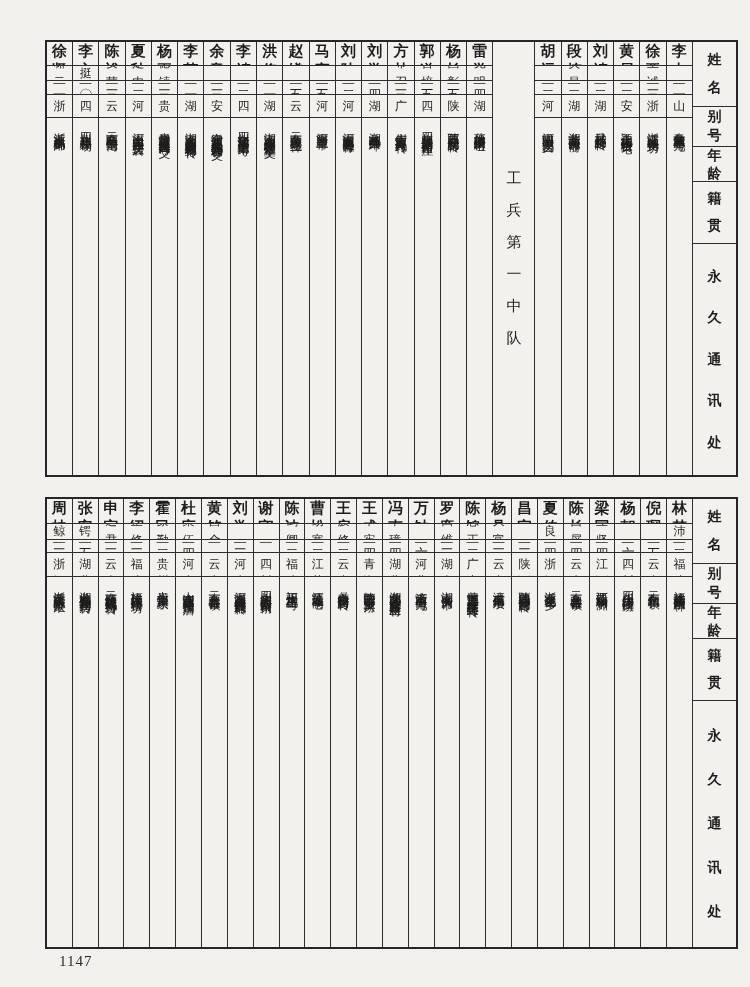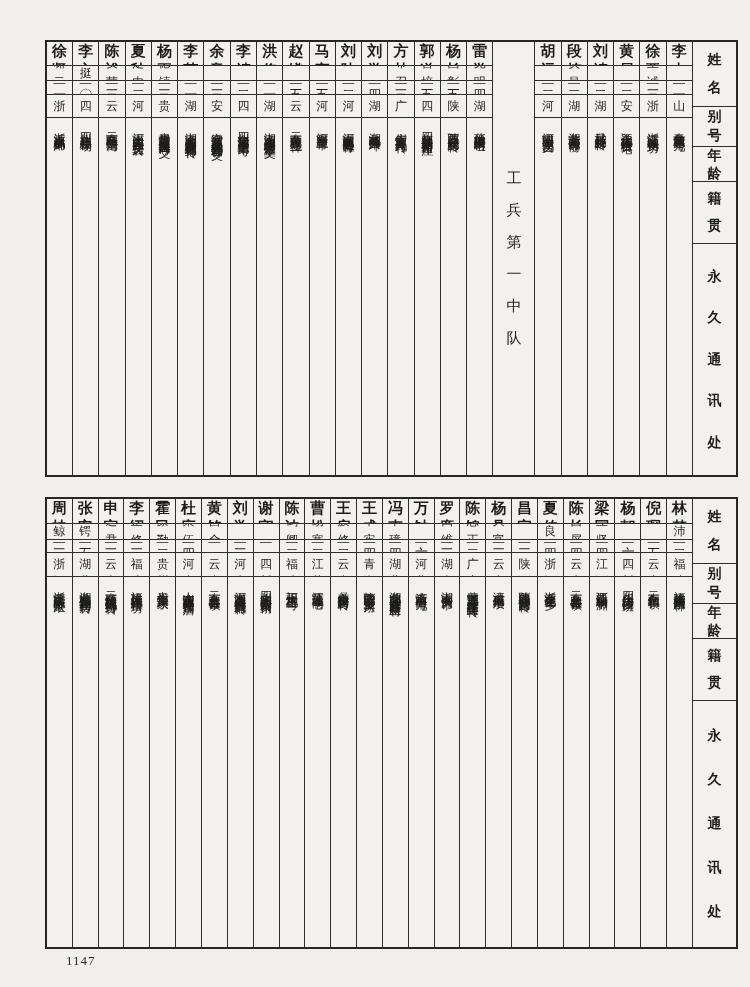--- a/index.html
+++ b/index.html
@@ -53,22 +53,22 @@
     writing-mode: vertical-rl;
     text-orientation: upright;
     font-size: 12px;
     line-height: 12px;
     letter-spacing: 1px;
     padding-top: 5px;
     height: 100%;
   }
   .pagenum {
     position: absolute;
-    left: 66px; top: 953px;
-    font-size: 13px;
+    left: 59px; top: 953px;
+    font-size: 15px;
     letter-spacing: 1px;
     color: #2a2a28;
   }
 </style>
 </head>
 <body>
 
 <div class="page">
   <div class="rtable" id="table-top">
       <div class="col hcol">

